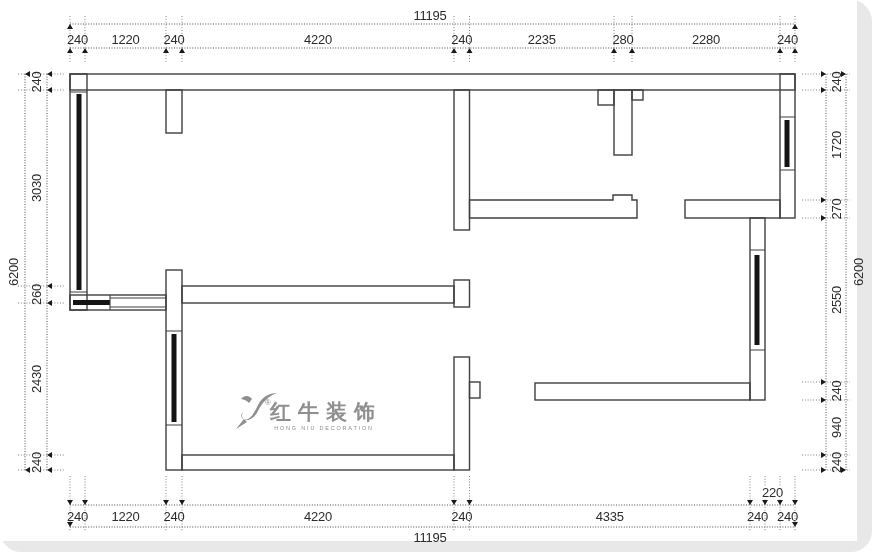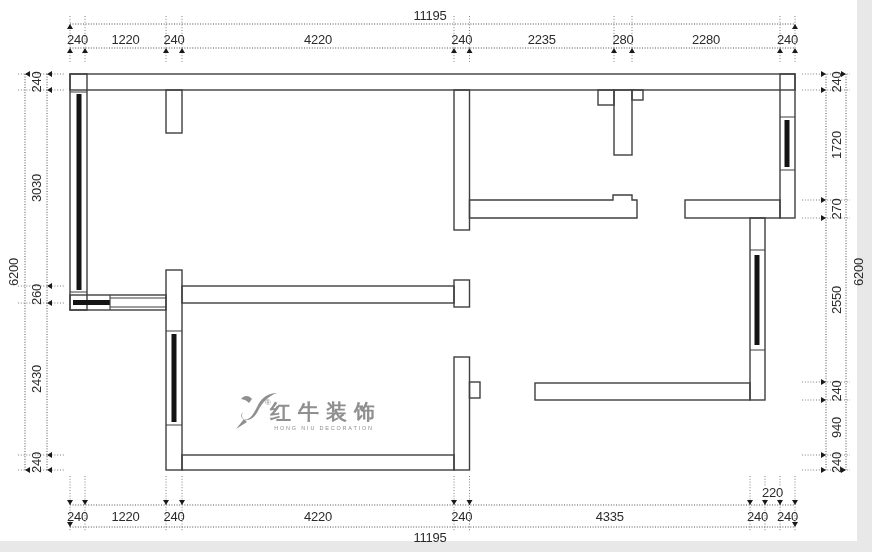--- a/index.html
+++ b/index.html
@@ -1,17 +1,17 @@
 <!DOCTYPE html>
 <html style="--paper: #ffffff; --wall-line: #3f3f3f; --glazing: #141414; --dimension: #3a3a3a; --watermark: #8f8f8f; --edge: #e8e8e8;"><head>
 <meta charset="utf-8">
 <style>
   html,body{margin:0;padding:0;background:#fff;}
   .canvas{position:relative;width:872px;height:552px;background:var(--paper,#fff);overflow:hidden;
-          font-family:"Liberation Sans",sans-serif;}
+          font-family:"Liberation Sans",sans-serif;border-radius:21px;}
   svg{display:block;}
   .wall{fill:none;stroke:var(--wall-line,#3f3f3f);stroke-width:1.4;}
   .wline{fill:none;stroke:var(--wall-line,#3f3f3f);stroke-width:1.1;}
   .glaz{fill:var(--glazing,#141414);stroke:none;}
   .dimline{fill:none;stroke:var(--dimension,#3a3a3a);stroke-width:0.9;stroke-dasharray:1,1.6;}
   .extline{fill:none;stroke:#5f5f5f;stroke-width:0.8;stroke-dasharray:1,1.8;}
   .arrow{fill:#1a1a1a;stroke:none;}
   .dimtext{font-size:13px;fill:#2b2b2b;letter-spacing:-0.2px;}
   .wm-cn{font-size:21px;font-weight:bold;letter-spacing:7px;fill:var(--watermark,#8f8f8f);}
   .wm-en{font-size:5.5px;letter-spacing:1.8px;fill:var(--watermark,#8f8f8f);}

